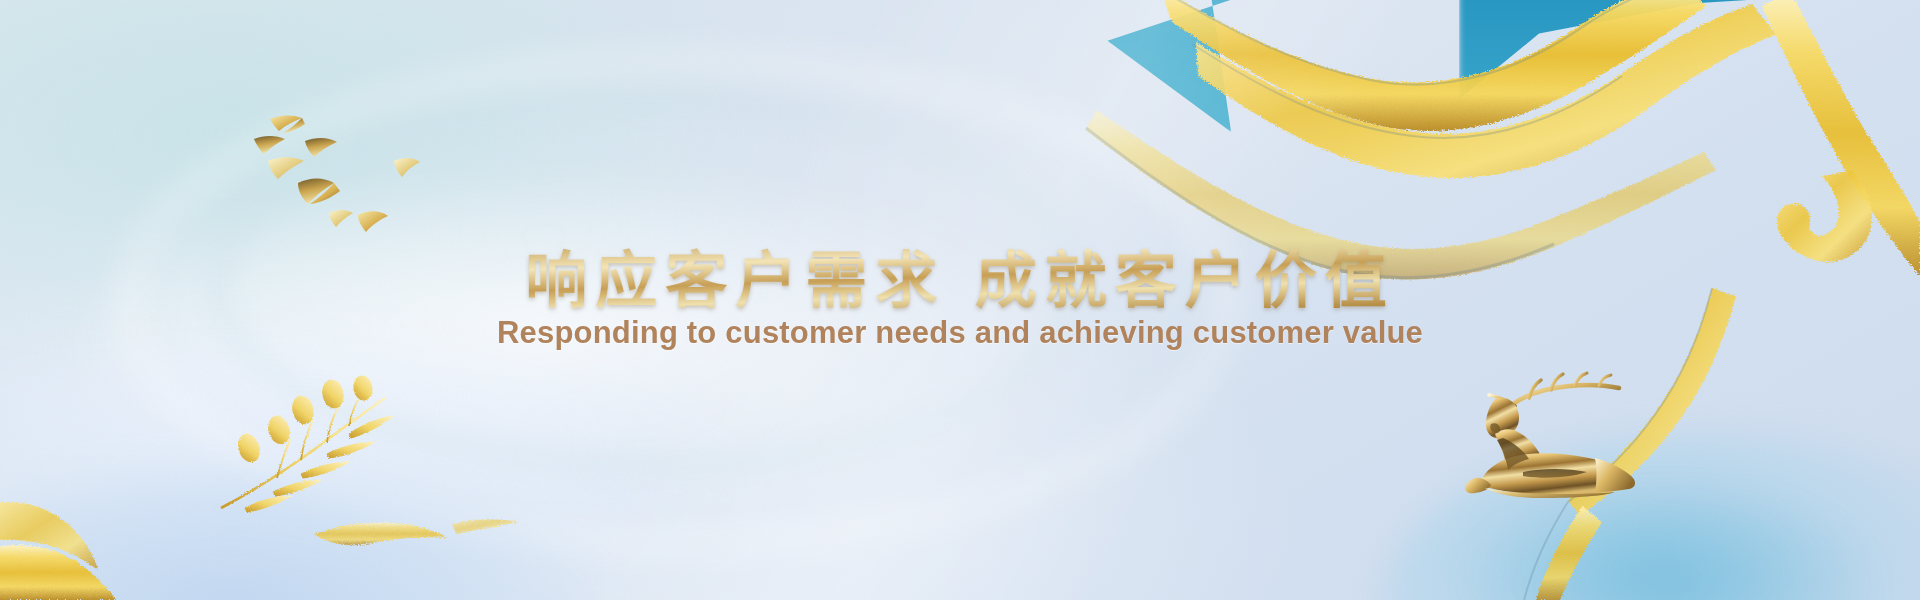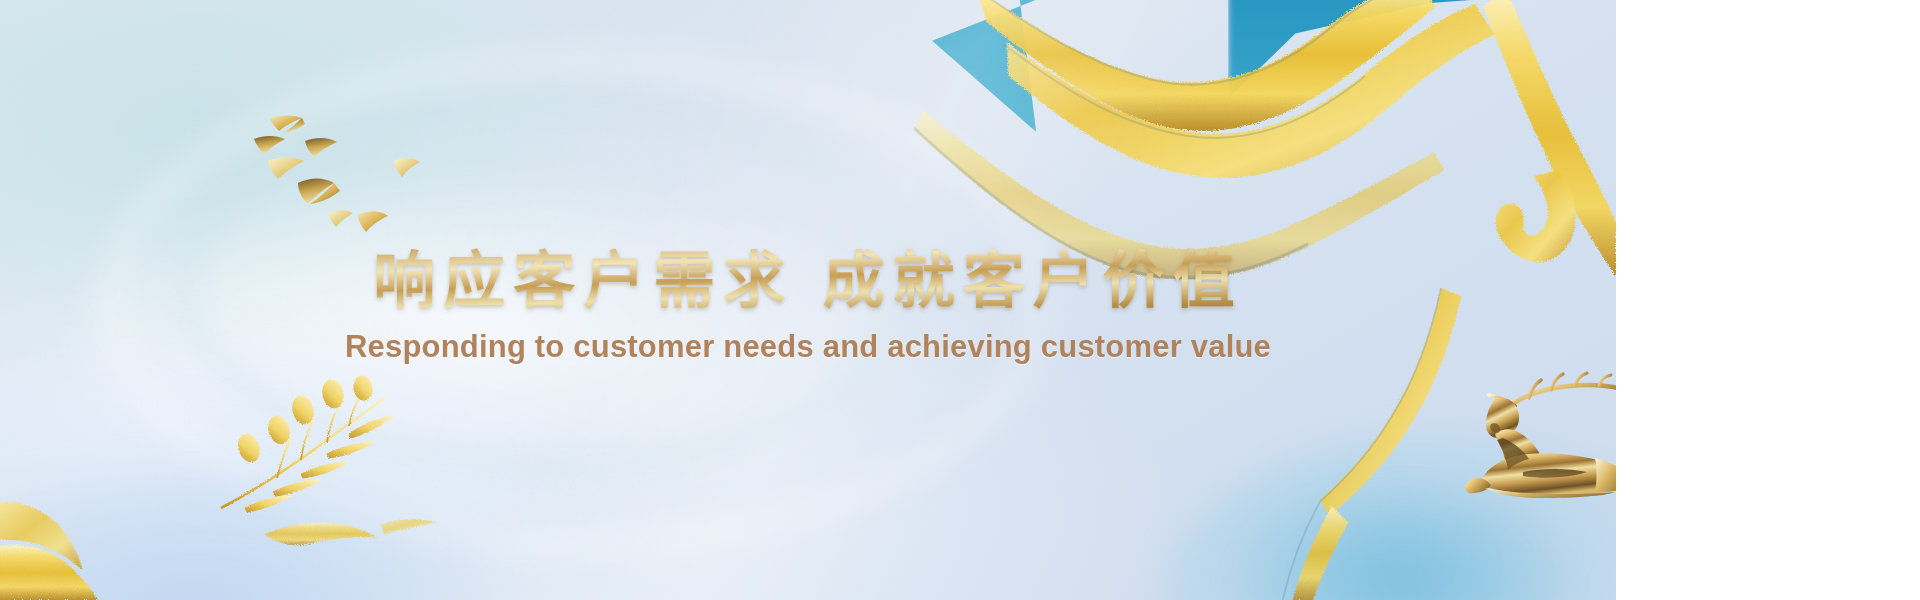--- a/index.html
+++ b/index.html
@@ -1,21 +1,21 @@
 <!DOCTYPE html>
 <html lang="zh-CN"><head>
 <meta charset="utf-8">
 <title>Banner</title>
 <style>
   html,body{margin:0;padding:0;background:#ffffff;}
   body{font-family:"Liberation Sans","DejaVu Sans",sans-serif;}
 
   .banner{
     position:relative;
-    width:1616px;
+    width:1920px;
     height:600px;
     overflow:hidden;
     background:#404040;
     isolation:isolate;
   }
 
   
   .bg-base{
     position:absolute; inset:0;
     background:
@@ -126,21 +126,21 @@
         #b78f47 78%,
         #8d6a33 100%);
     -webkit-background-clip:text;
     background-clip:text;
     color:transparent;
     -webkit-text-fill-color:transparent;
     filter:drop-shadow(0 2px 2px rgba(110,84,42,.30));
     white-space:nowrap;
   }
   .subtitle{
-    margin:14px 0 0 0;
+    margin:0 0 0 0;
     font-family:"Liberation Sans","DejaVu Sans",sans-serif;
     font-size:31px;
     font-weight:700;
     letter-spacing:.2px;
     color:#b0835c;
     text-shadow:0 1px 1px rgba(255,255,255,.55);
     white-space:nowrap;
   }
 
   

